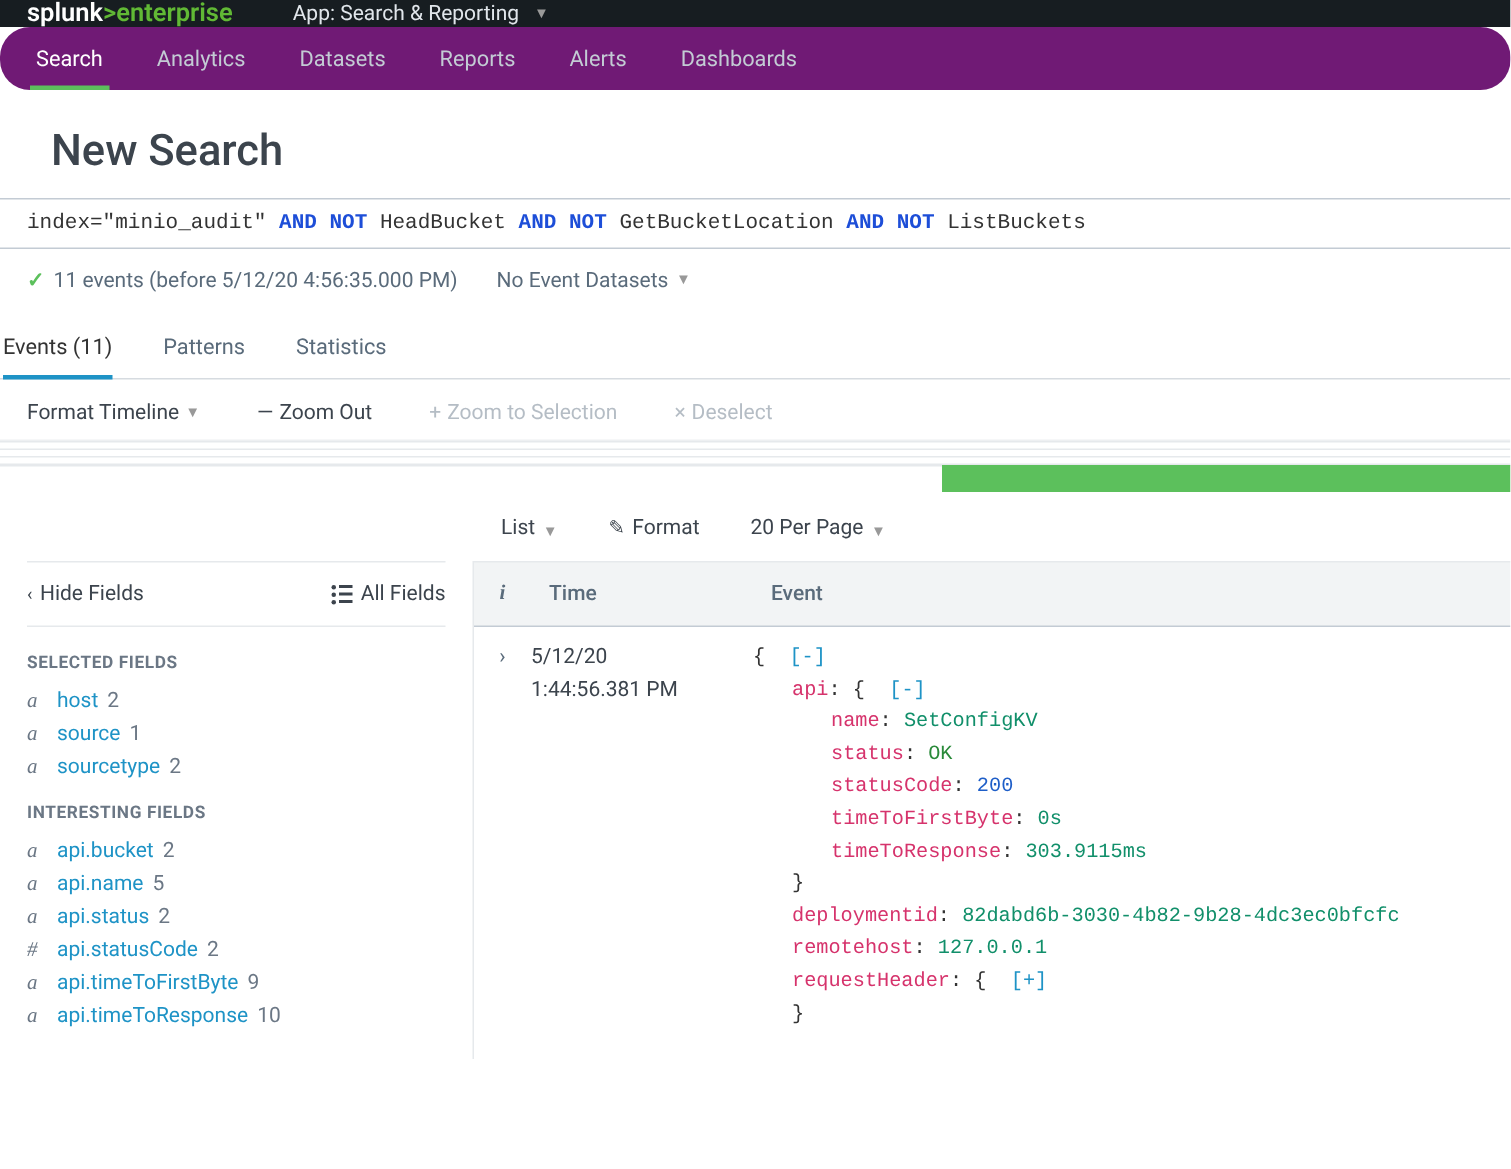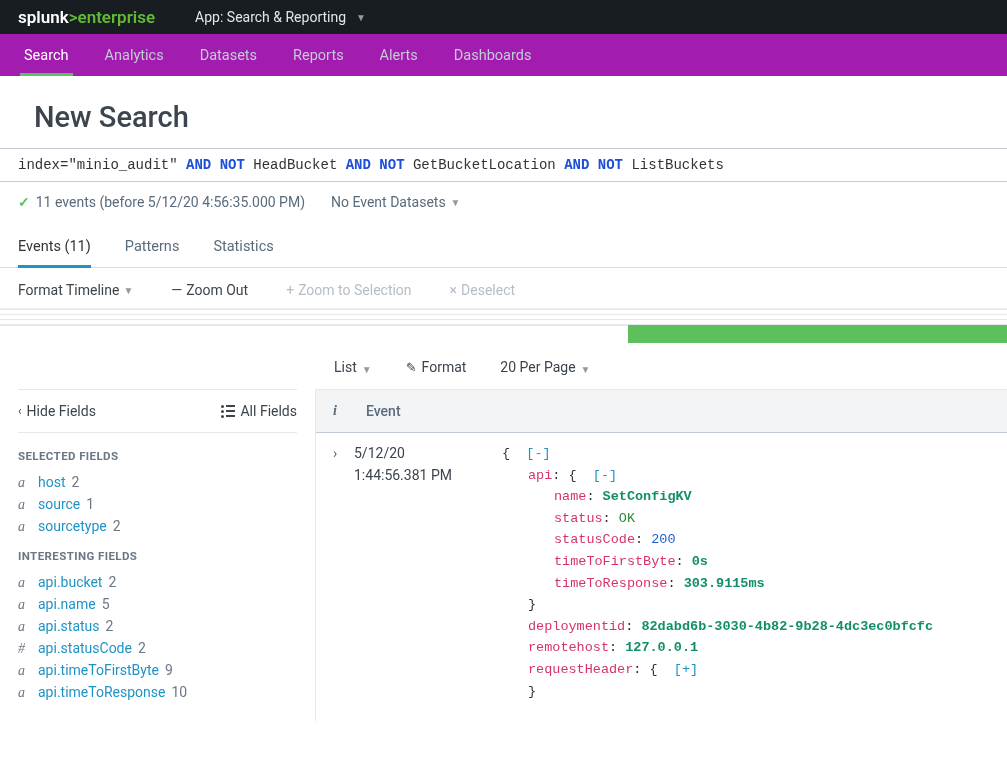--- a/index.html
+++ b/index.html
@@ -1,35 +1,35 @@
 <!DOCTYPE html>
 <html><head>
 <meta charset="utf-8">
 <style>
 * { margin: 0; padding: 0; box-sizing: border-box; }
 body { font-family: -apple-system, BlinkMacSystemFont, "Segoe UI", Roboto, Helvetica, Arial, sans-serif; font-size: 14px; color: #333; background: #fff; width: 1007px; }
-.topbar { background: #171d21; height: 34px; display: flex; align-items: center; padding: 0 18px; }
+.topbar { background: #171d21; height: 18px; display: flex; align-items: center; padding: 0 18px; }
 .logo { font-size: 17px; font-weight: 600; }
 .logo .sp1 { color: #fff; }
 .logo .gt { color: #61b935; }
 .logo .sp2 { color: #61b935; }
 .app-sel { color: #e1e6eb; margin-left: 40px; font-size: 14px; display: flex; align-items: center; gap: 10px; cursor: pointer; }
 .caret { font-size: 10px; color: #999; }
-.navbar { background: #a21caf; height: 42px; display: flex; align-items: stretch; padding: 0 6px; }
+.navbar { background: #701a75; height: 42px; display: flex; align-items: stretch; padding: 0 6px; border-radius: 20px; }
 .nav-item { color: #c3cbd4; padding: 0 18px; display: flex; align-items: center; font-size: 14.5px; cursor: pointer; position: relative; }
 .nav-item.active { color: #fff; }
 .nav-item.active::after { content: ""; position: absolute; left: 14px; right: 14px; bottom: 0; height: 3px; background: #5cc05c; }
 .content { padding: 16px 18px 0 18px; }
 h1.page-title { font-size: 29px; font-weight: 500; color: #3c444d; margin: 8px 0 14px 16px; }
 .search-bar { border: 1px solid #c3cbd4; background: #fff; padding: 8px 12px; font-family: "SFMono-Regular", Consolas, "Liberation Mono", Menlo, monospace; font-size: 14px; color: #333; border-left: none; border-right: none; margin: 0 -18px; padding-left: 18px; }
 .search-bar .kw { color: #1d4ed8; font-weight: 600; }
 .status-row { display: flex; align-items: center; padding: 12px 0; font-size: 14px; color: #5a6b7b; }
 .check { color: #5cc05c; margin-right: 6px; font-weight: bold; }
 .sampling { margin-left: 26px; display: flex; align-items: center; gap: 5px; cursor: pointer; }
-.result-tabs { display: flex; border-bottom: 1px solid #d6dbe0; margin: 6px -18px 0 -18px; padding: 0 18px; }
+.result-tabs { display: flex; border-bottom: 1px solid #d6dbe0; margin: 6px -18px 0 -18px; padding: 0 2px; }
 .rtab { padding: 10px 0; margin-right: 34px; font-size: 14.5px; color: #5a6b7b; cursor: pointer; }
 .rtab.active { color: #333; border-bottom: 3px solid #1e93c6; margin-bottom: -1px; }
 .timeline-ctrl { display: flex; align-items: center; padding: 14px 0 10px 0; border-bottom: 1px solid #eef0f2; margin: 0 -18px; padding-left: 18px; }
 .tl-btn { margin-right: 38px; font-size: 14px; color: #5a6b7b; cursor: pointer; display: flex; align-items: center; gap: 4px; }
 .tl-btn.active { color: #3c444d; }
 .tl-btn.disabled { color: #b5bdc5; cursor: default; }
 .timeline-chart { margin: 0 -18px; }
 .tl-lines { border-top: 1px solid #e6e9ec; border-bottom: 1px solid #e6e9ec; }
 .tl-line { height: 5px; border-bottom: 1px solid #e6e9ec; }
 .tl-bar { height: 18px; background: #5cc05c; margin-left: 628px; margin-top: -1px; }
@@ -56,21 +56,21 @@
 .th-i { width: 38px; text-align: center; font-style: italic; font-family: Georgia, serif; font-weight: bold; }
 .th-time { width: 148px; }
 .trow { display: flex; padding-top: 10px; }
 .td-i { width: 38px; text-align: center; color: #5a6b7b; padding-top: 2px; cursor: pointer; font-size: 14px; }
 .td-time { width: 148px; color: #3c444d; line-height: 1.55; padding-right: 8px; }
 .td-event { flex: 1; font-family: "SFMono-Regular", Consolas, "Liberation Mono", Menlo, monospace; font-size: 13.5px; line-height: 1.6; padding-bottom: 14px; }
 .j-brace { color: #333; }
 .j-toggle { color: #1e93c6; cursor: pointer; }
 .j-key { color: #d6336c; }
 .j-num { color: #1e5ec8; }
-.j-str { color: #118f6a; font-weight: bold; }
+.j-str { color: #118f6a; }
 .j-ok { color: #2a8a3a; }
 .indent1 { padding-left: 26px; }
 .indent2 { padding-left: 52px; }
 </style>
 </head>
 <body>
 
 <div class="topbar">
   <div class="logo">
     <span class="sp1">splunk</span><span class="gt">&gt;</span><span class="sp2">enterprise</span>
@@ -241,20 +241,21 @@
             <span class="ftype">a</span>
             <span class="fname">api.timeToResponse</span>
             <span class="fcount">10</span>
           </div>
         </div>
     </div>
 
     <div class="main">
       <div class="thead">
         <div class="th th-i">i</div>
+        <div class="th th-time">Time</div>
         <div class="th">Event</div>
       </div>
 
       <div class="trow">
         <div class="td-i">›</div>
         <div class="td-time">
           <div>5/12/20</div>
           <div>1:44:56.381 PM</div>
         </div>
         <div class="td-event">

